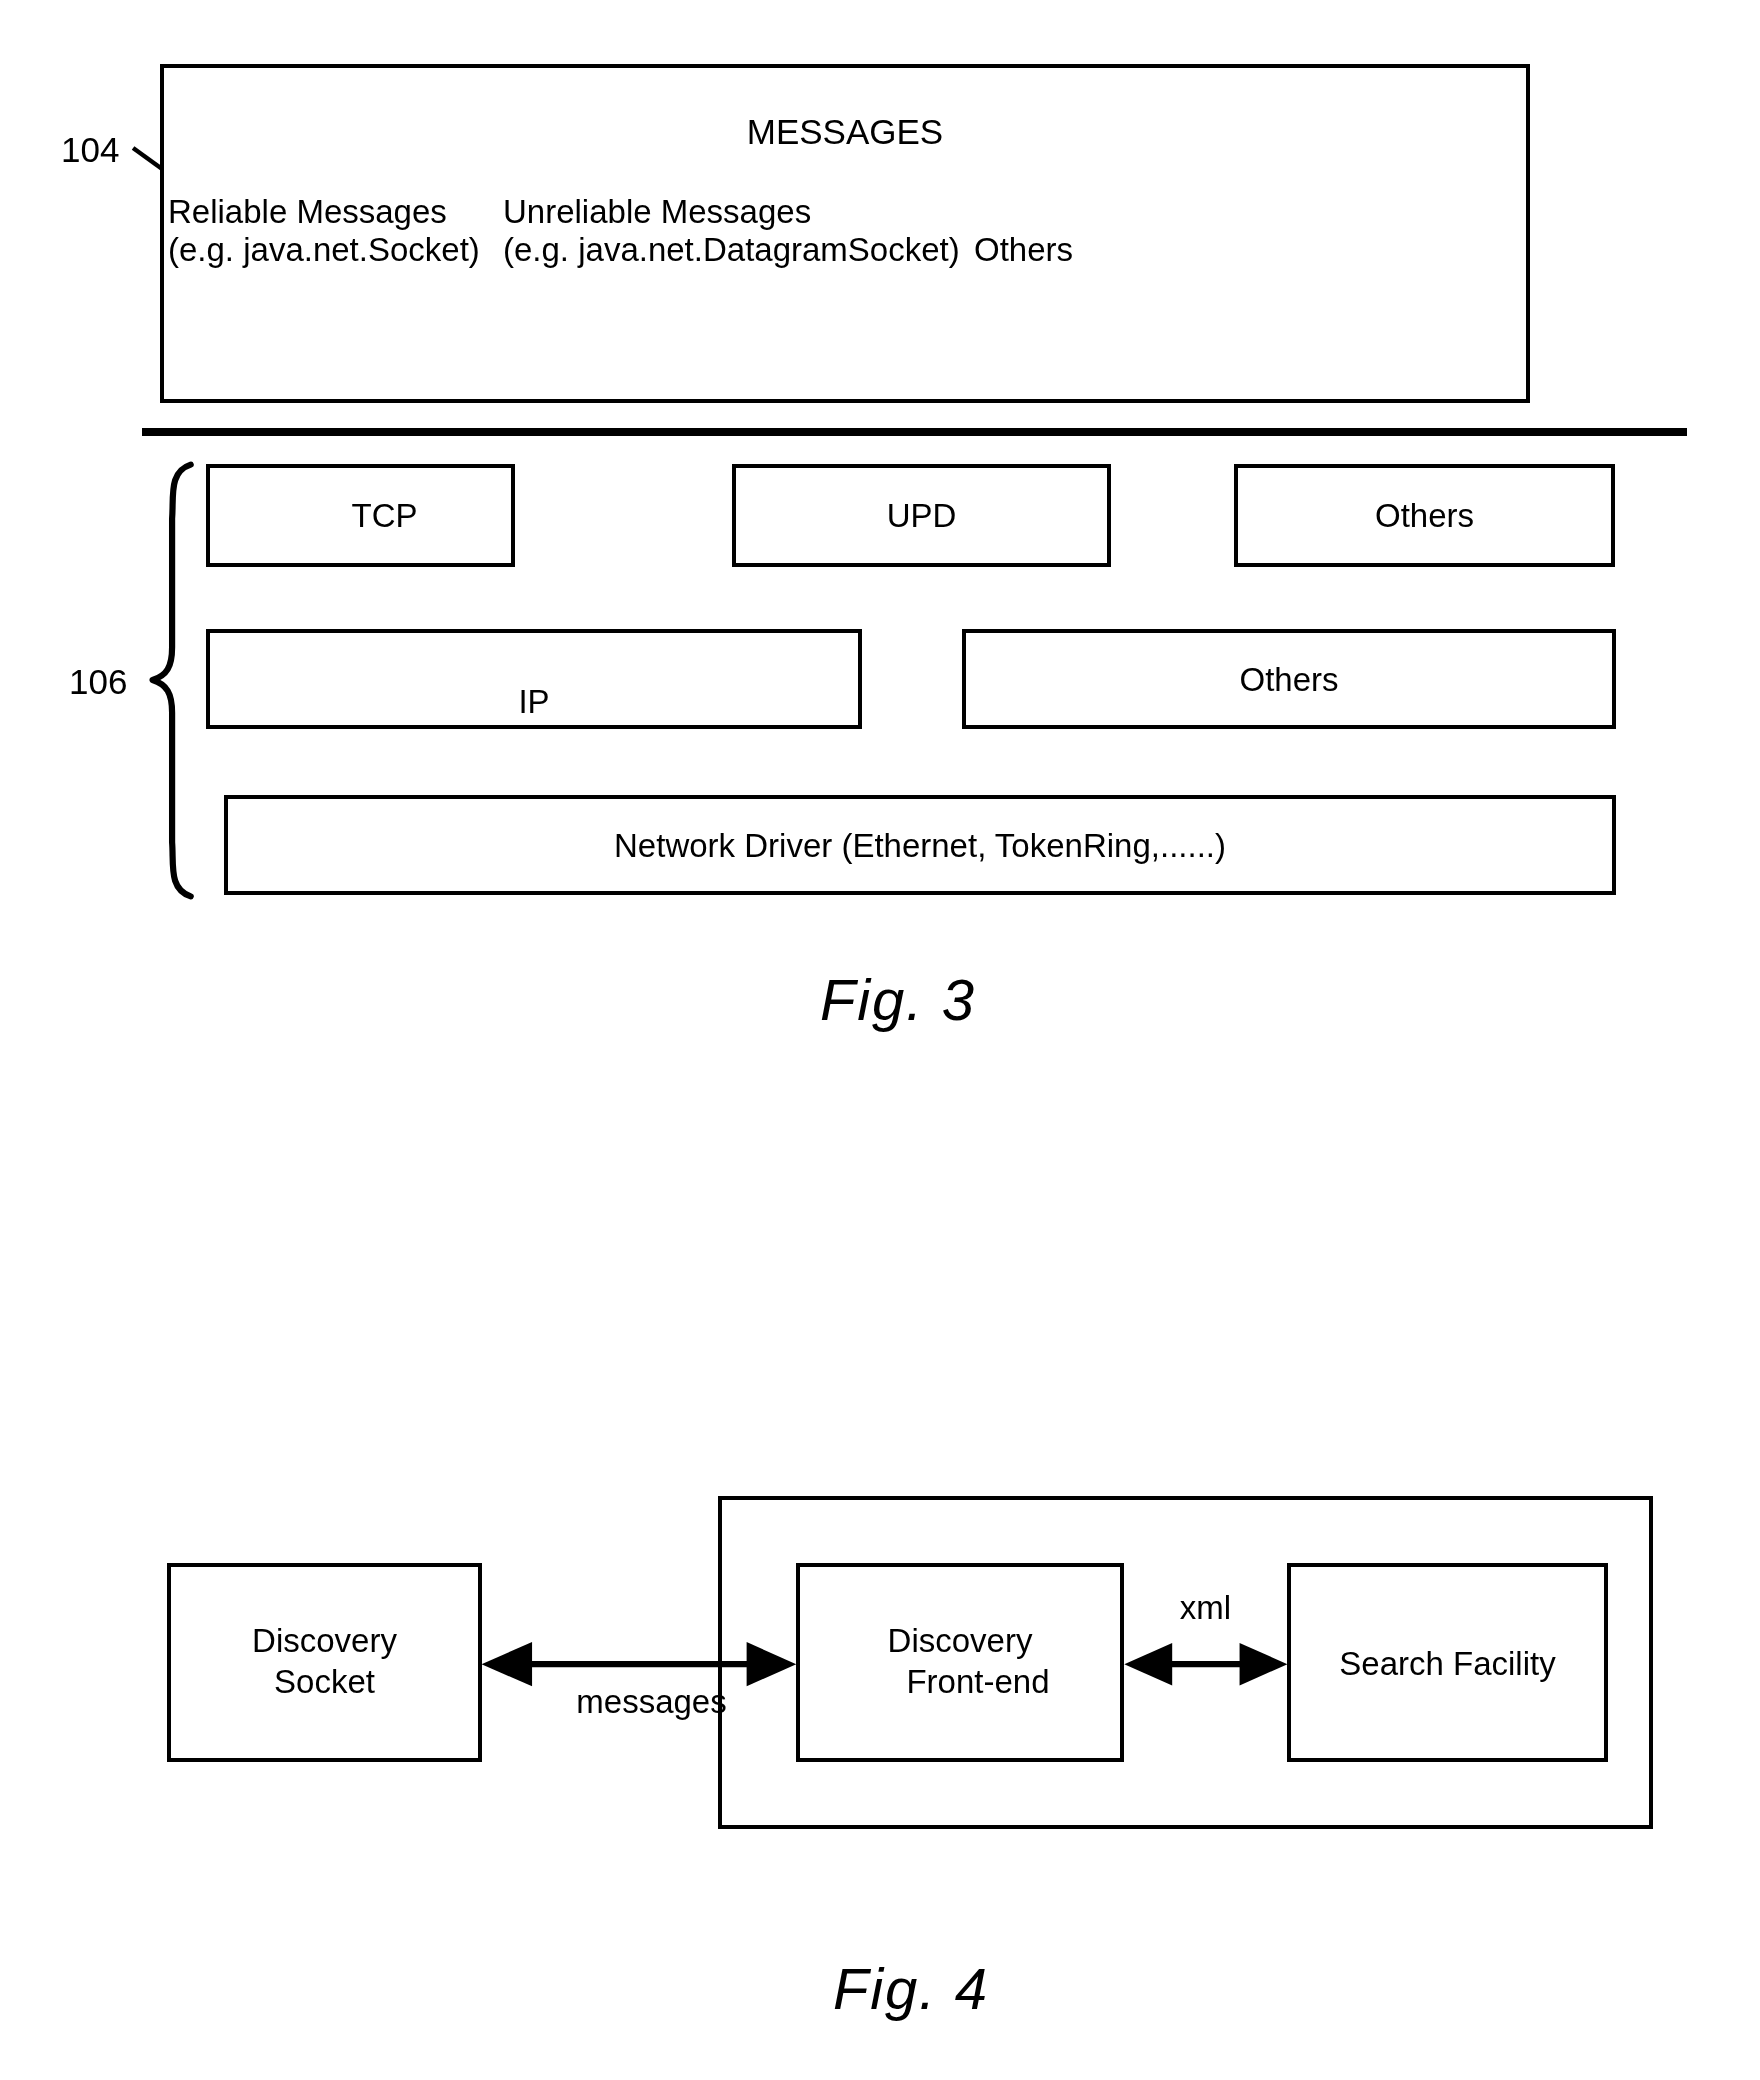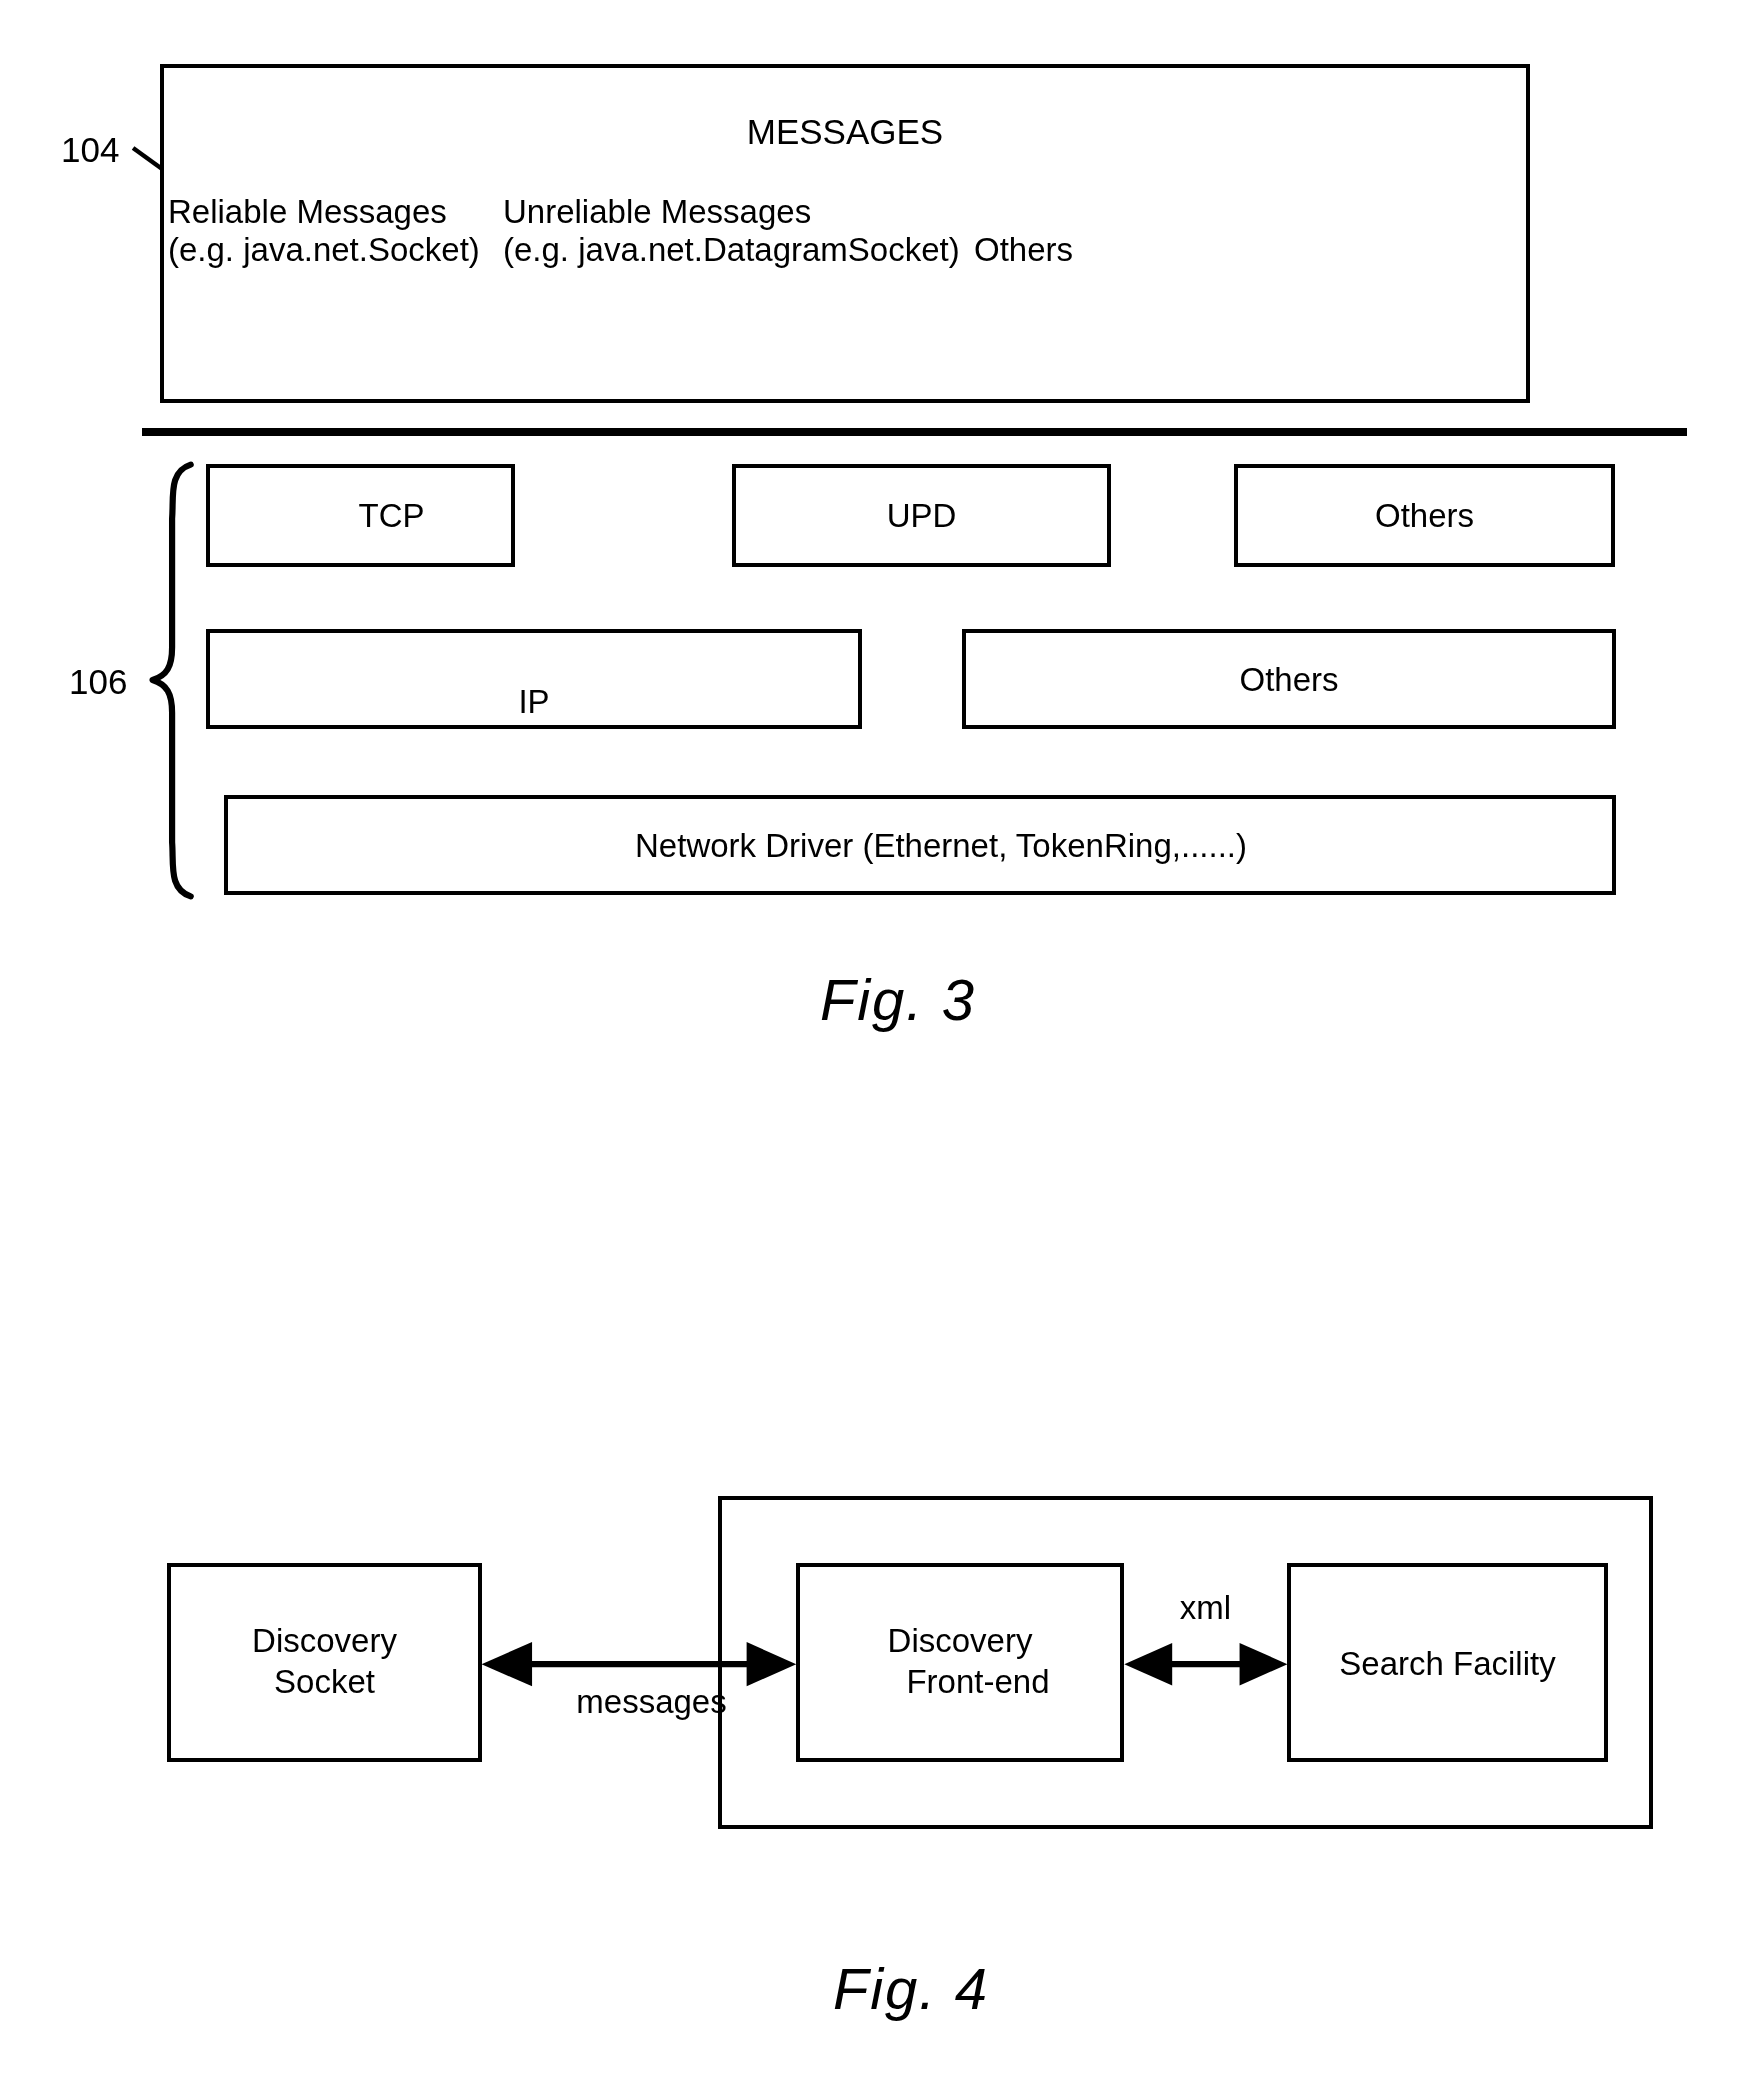--- a/index.html
+++ b/index.html
@@ -95,36 +95,36 @@
     <div class="lbl" style="left:503px; top:191px;">Unreliable Messages</div>
     <div class="lbl" style="left:503px; top:229px;">(e.g. java.net.DatagramSocket)</div>
 
     <div class="lbl" style="left:974px; top:229px;">Others</div>
 
     <div class="refnum" style="left:61px; top:129px;">104</div>
 
     <div class="rule" style="left:142px; top:428px; width:1545px; height:8px;"></div>
 
     <div class="rect" style="left:206px; top:464px; width:309px; height:103px;"></div>
-    <div class="lbl-center" style="left:206px; top:495px; width:371px;">TCP</div>
+    <div class="lbl-center" style="left:199px; top:495px; width:371px;">TCP</div>
 
     <div class="rect" style="left:732px; top:464px; width:379px; height:103px;"></div>
     <div class="lbl-center" style="left:732px; top:495px; width:379px;">UPD</div>
 
     <div class="rect" style="left:1234px; top:464px; width:381px; height:103px;"></div>
     <div class="lbl-center" style="left:1234px; top:495px; width:381px;">Others</div>
 
     <div class="rect" style="left:206px; top:629px; width:656px; height:100px;"></div>
     <div class="lbl-center" style="left:206px; top:681px; width:656px;">IP</div>
 
     <div class="rect" style="left:962px; top:629px; width:654px; height:100px;"></div>
     <div class="lbl-center" style="left:962px; top:659px; width:654px;">Others</div>
 
     <div class="rect" style="left:224px; top:795px; width:1392px; height:100px;"></div>
-    <div class="lbl-center" style="left:224px; top:825px; width:1392px;padding-left:21px;">Network Driver (Ethernet, TokenRing,......)</div>
+    <div class="lbl-center" style="left:224px; top:825px; width:1392px;">Network Driver (Ethernet, TokenRing,......)</div>
 
     <div class="refnum" style="left:69px; top:661px;">106</div>
 
     <div class="figcap" style="left:820px; top:969px;">Fig. 3</div>
   </div>
 
   <div>
 
     <div class="rect" style="left:718px; top:1496px; width:935px; height:333px;"></div>
 

